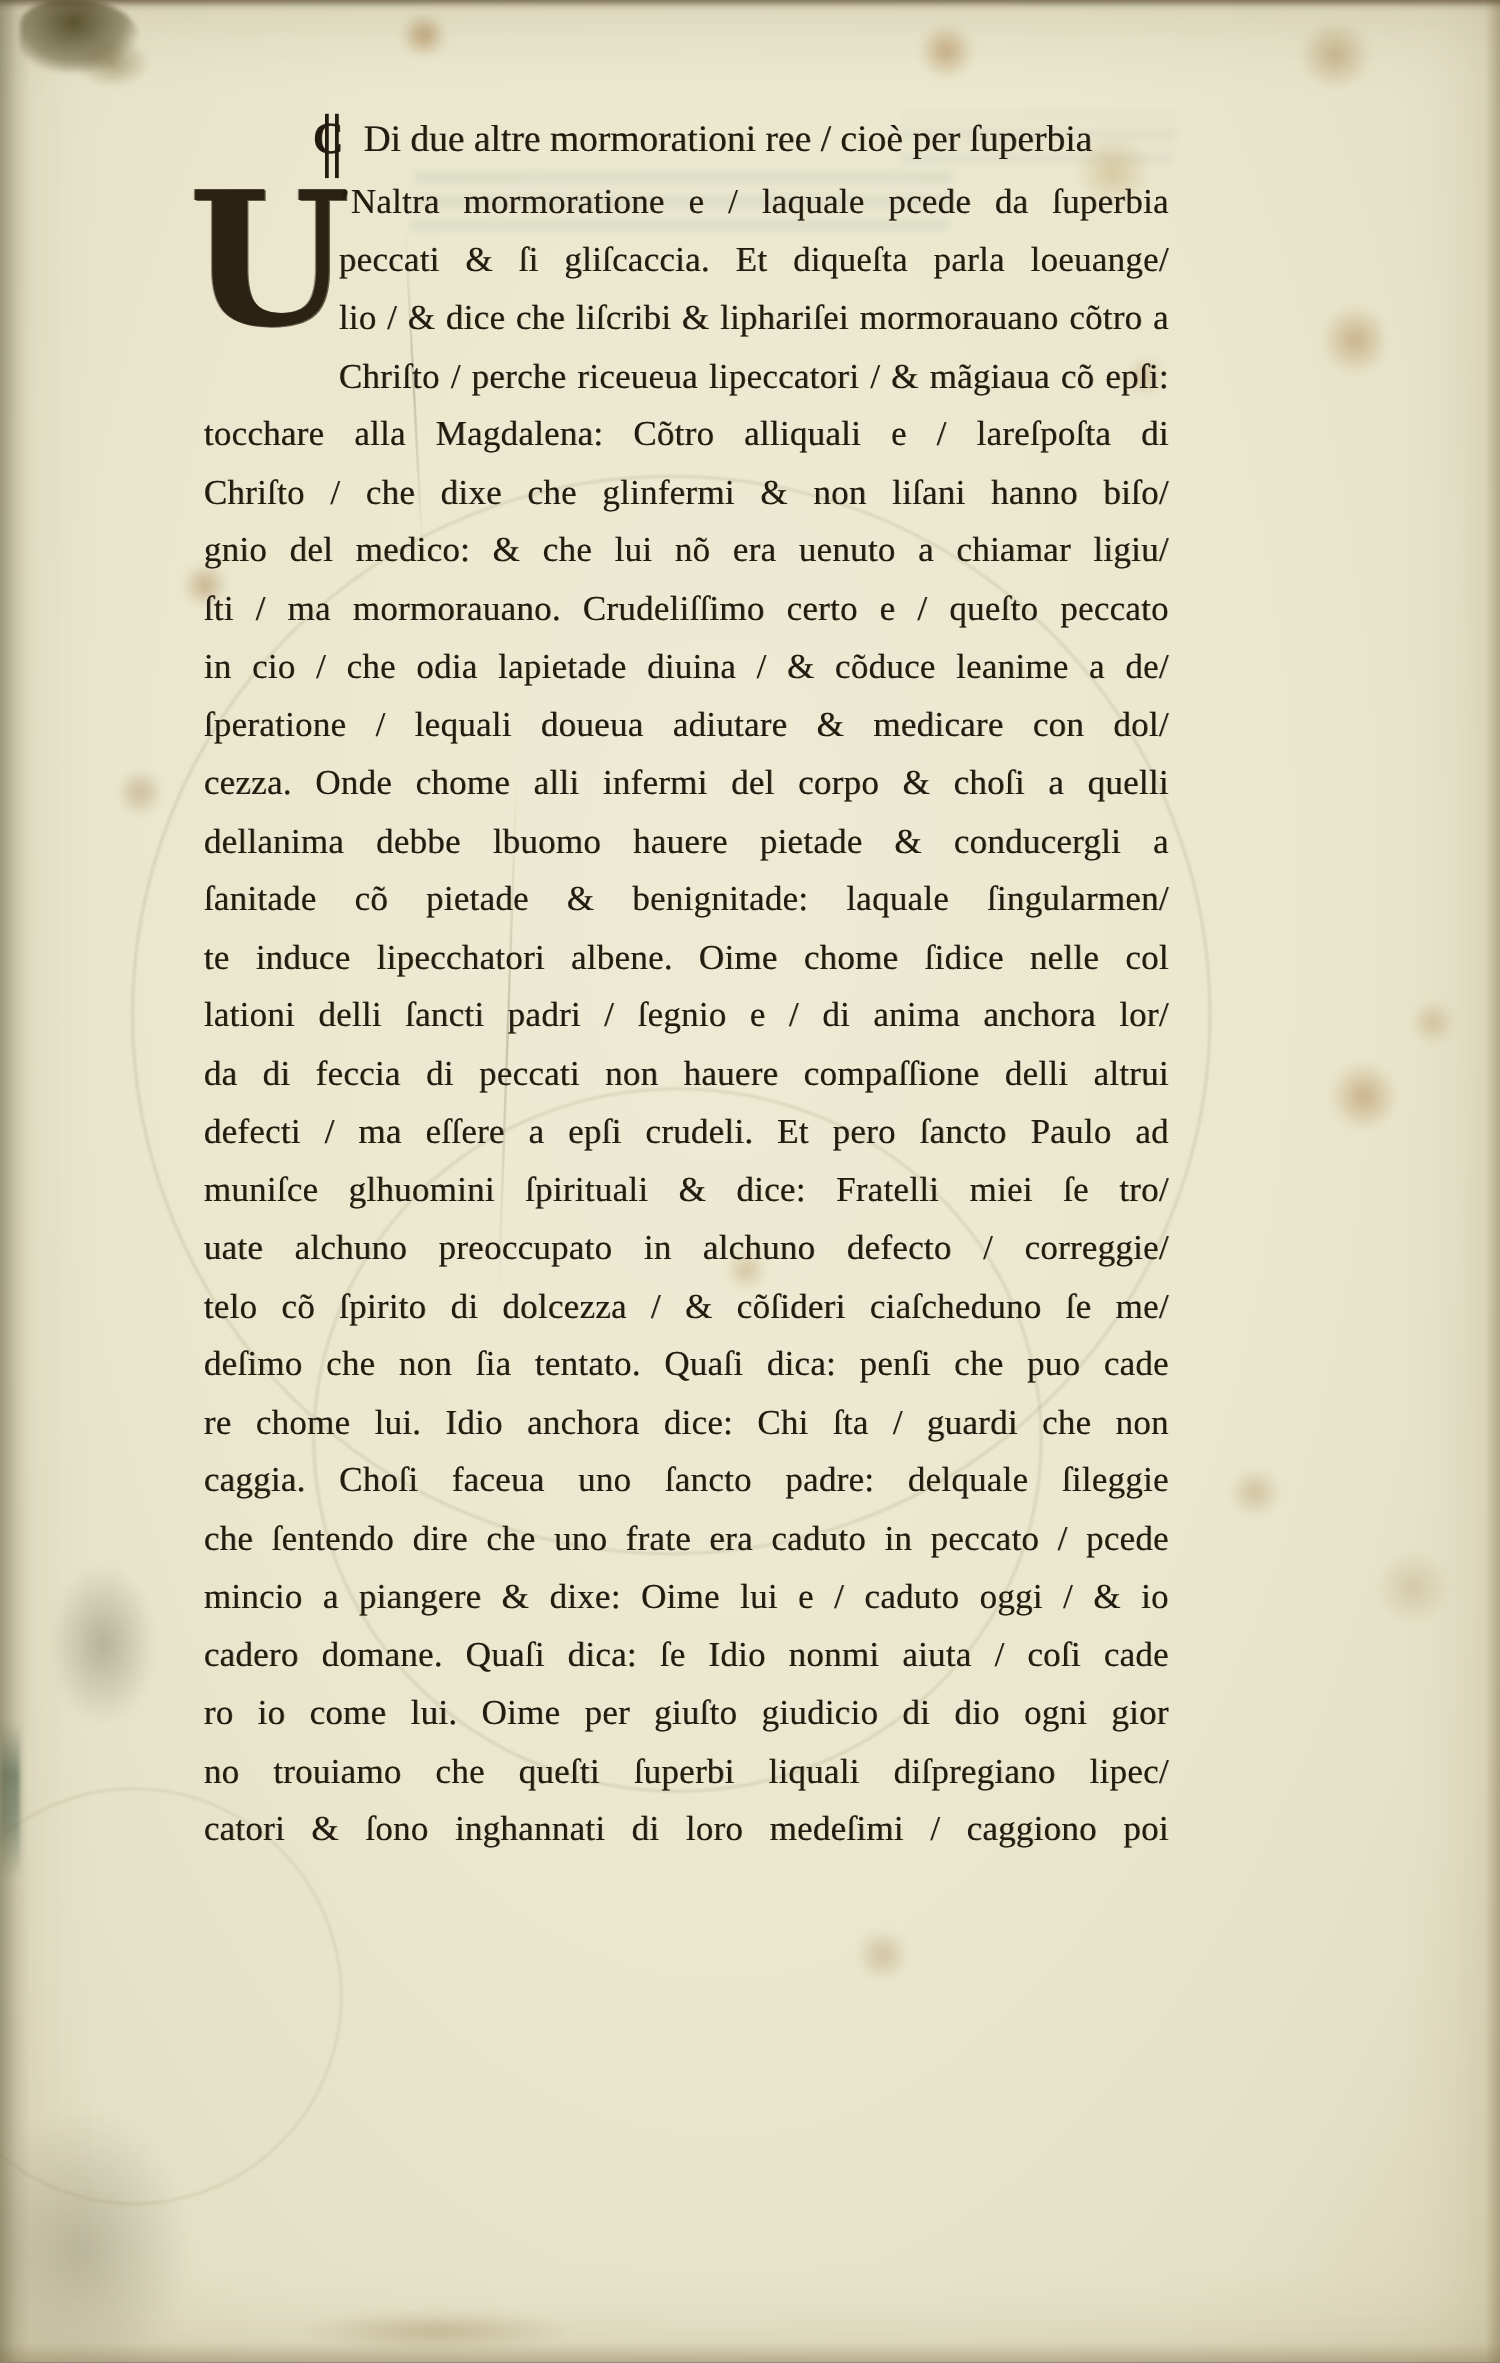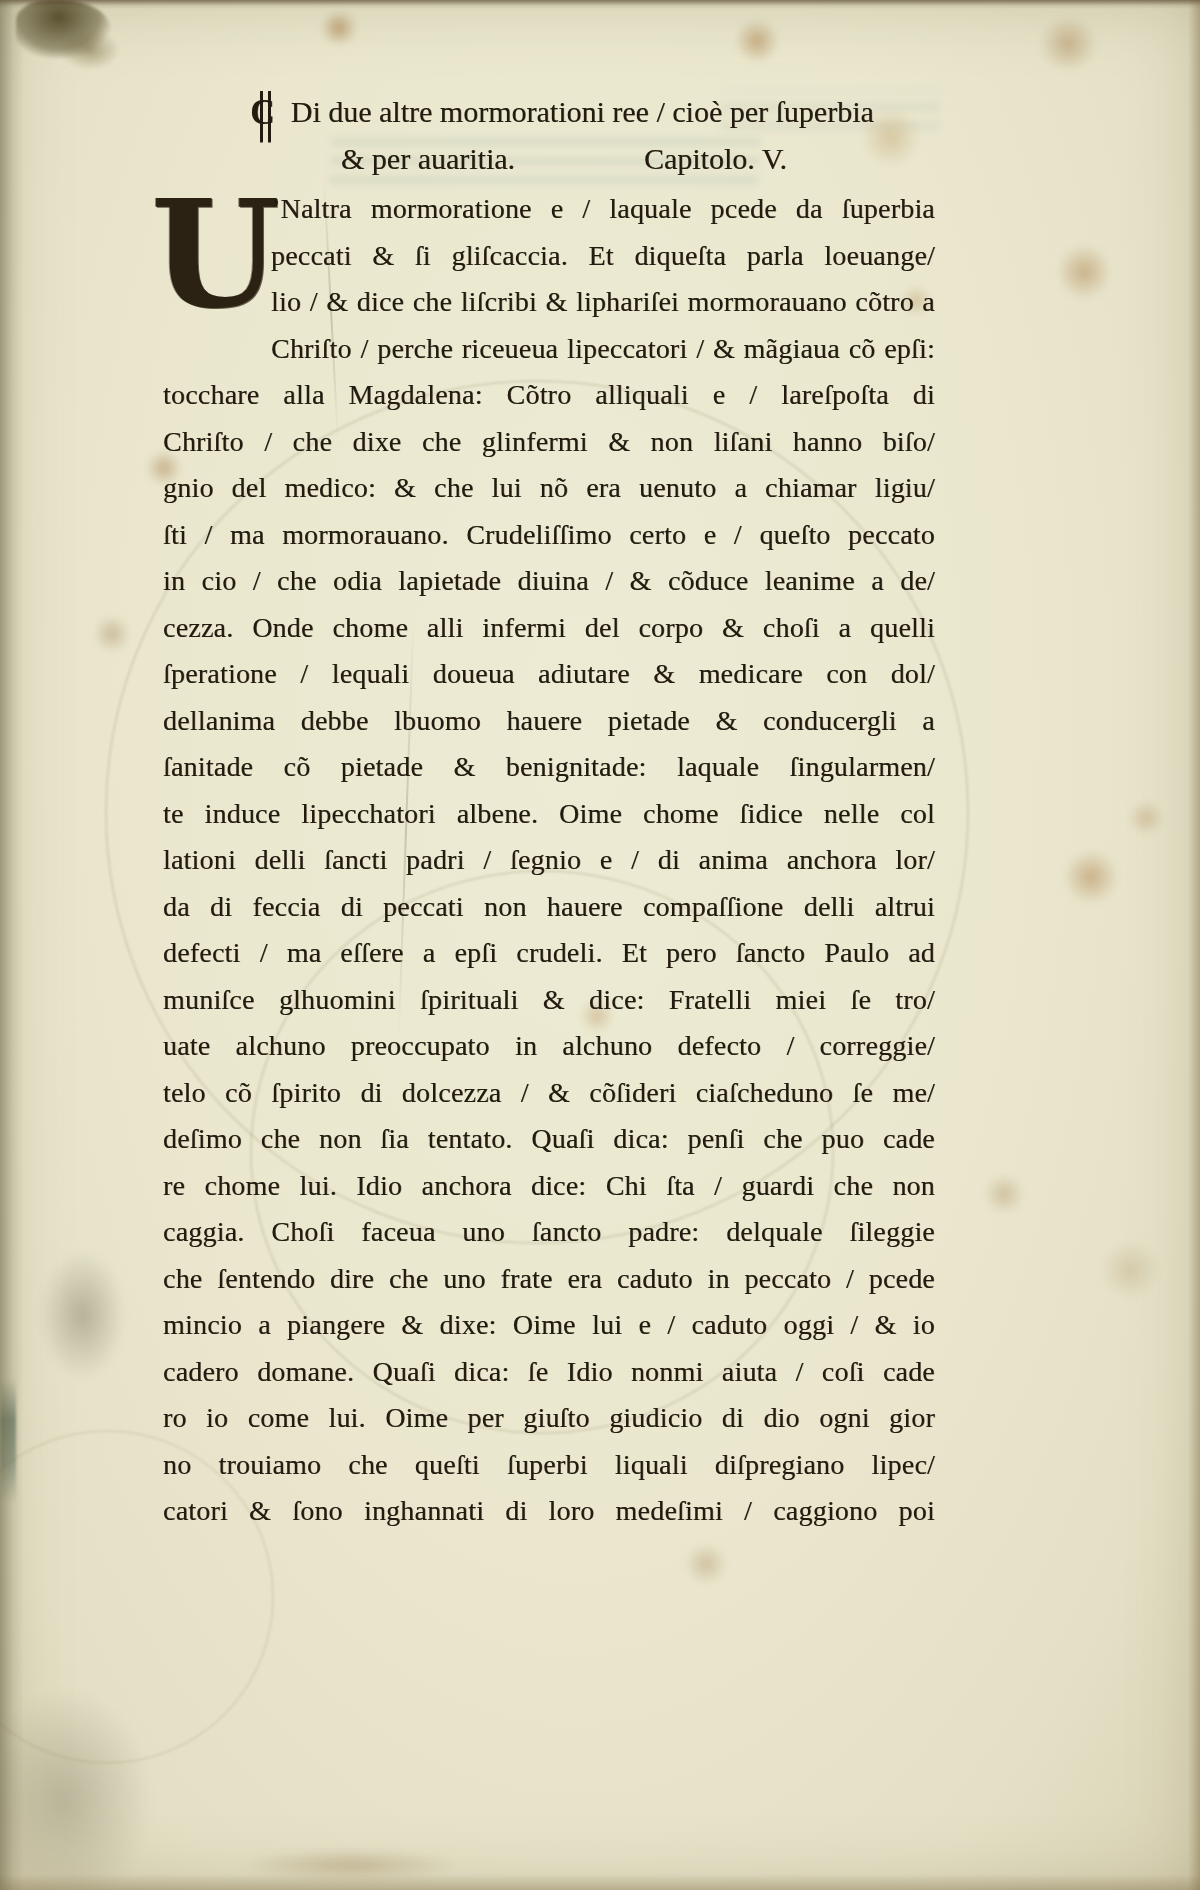--- a/index.html
+++ b/index.html
@@ -76,39 +76,35 @@
   <div class="edge edge-top"></div>
   <div class="edge edge-left"></div>
   <div class="edge edge-right"></div>
   <div class="edge edge-bottom"></div>
 
   <div class="textblock">
     <div class="h-line h-line1">
       <span class="capitulum"><span>C</span></span>
       <span>Di due altre mormorationi ree / cioè per ſuperbia</span>
     </div>
-    <div class="h-line h-line2">
-      <span>&amp; per auaritia.</span>
-      <span>Capitolo. V.</span>
-    </div>
     <div class="body">
       <div class="dropcap">U</div>
       <div>
 
       <div class="ln">ʼNaltra mormoratione e / laquale pcede da ſuperbia</div>
           <div class="ln">peccati &amp; ſi gliſcaccia. Et diqueſta parla loeuange/</div>
           <div class="ln">lio / &amp; dice che liſcribi &amp; liphariſei mormorauano cõtro a</div>
           <div class="ln">Chriſto / perche riceueua lipeccatori / &amp; mãgiaua cõ epſi:</div>
           <div class="ln">tocchare alla Magdalena: Cõtro alliquali e / lareſpoſta di</div>
           <div class="ln">Chriſto / che dixe che glinfermi &amp; non liſani hanno biſo/</div>
           <div class="ln">gnio del medico: &amp; che lui nõ era uenuto a chiamar ligiu/</div>
           <div class="ln">ſti / ma mormorauano. Crudeliſſimo certo e / queſto peccato</div>
           <div class="ln">in cio / che odia lapietade diuina / &amp; cõduce leanime a de/</div>
+          <div class="ln">ſperatione / lequali doueua adiutare &amp; medicare con dol/</div>
           <div class="ln">cezza. Onde chome alli infermi del corpo &amp; choſi a quelli</div>
-          <div class="ln">ſperatione / lequali doueua adiutare &amp; medicare con dol/</div>
           <div class="ln">dellanima debbe lbuomo hauere pietade &amp; conducergli a</div>
           <div class="ln">ſanitade cõ pietade &amp; benignitade: laquale ſingularmen/</div>
           <div class="ln">te induce lipecchatori albene. Oime chome ſidice nelle col</div>
           <div class="ln">lationi delli ſancti padri / ſegnio e / di anima anchora lor/</div>
           <div class="ln">da di feccia di peccati non hauere compaſſione delli altrui</div>
           <div class="ln">defecti / ma eſſere a epſi crudeli. Et pero ſancto Paulo ad</div>
           <div class="ln">muniſce glhuomini ſpirituali &amp; dice: Fratelli miei ſe tro/</div>
           <div class="ln">uate alchuno preoccupato in alchuno defecto / correggie/</div>
           <div class="ln">telo cõ ſpirito di dolcezza / &amp; cõſideri ciaſcheduno ſe me/</div>
           <div class="ln">deſimo che non ſia tentato. Quaſi dica: penſi che puo cade</div>

